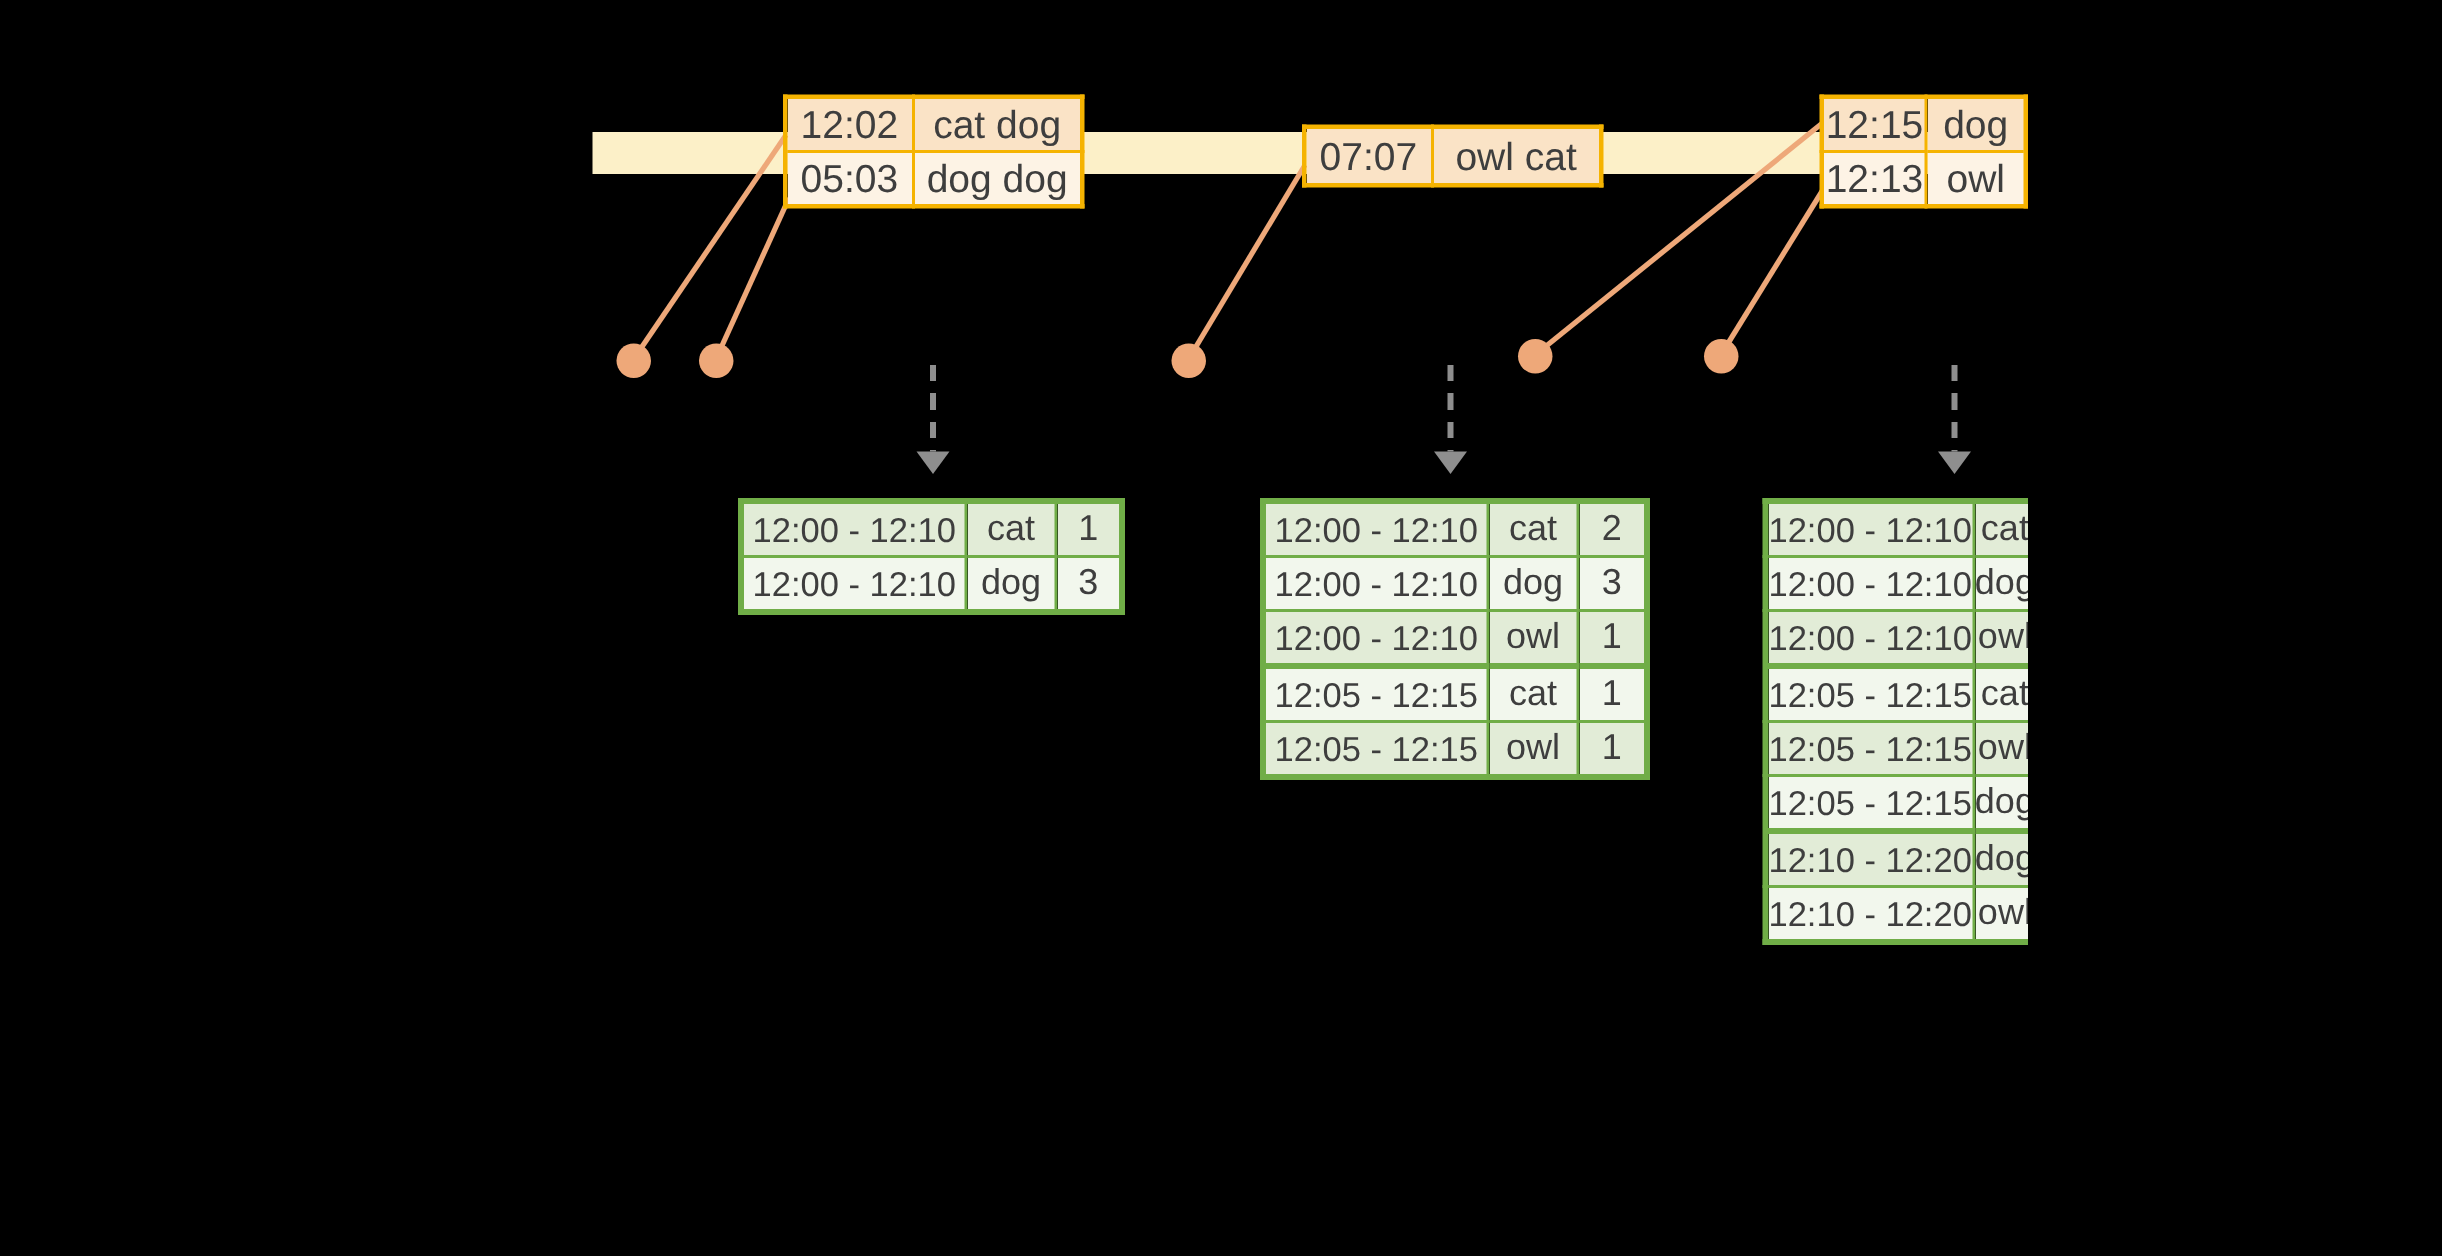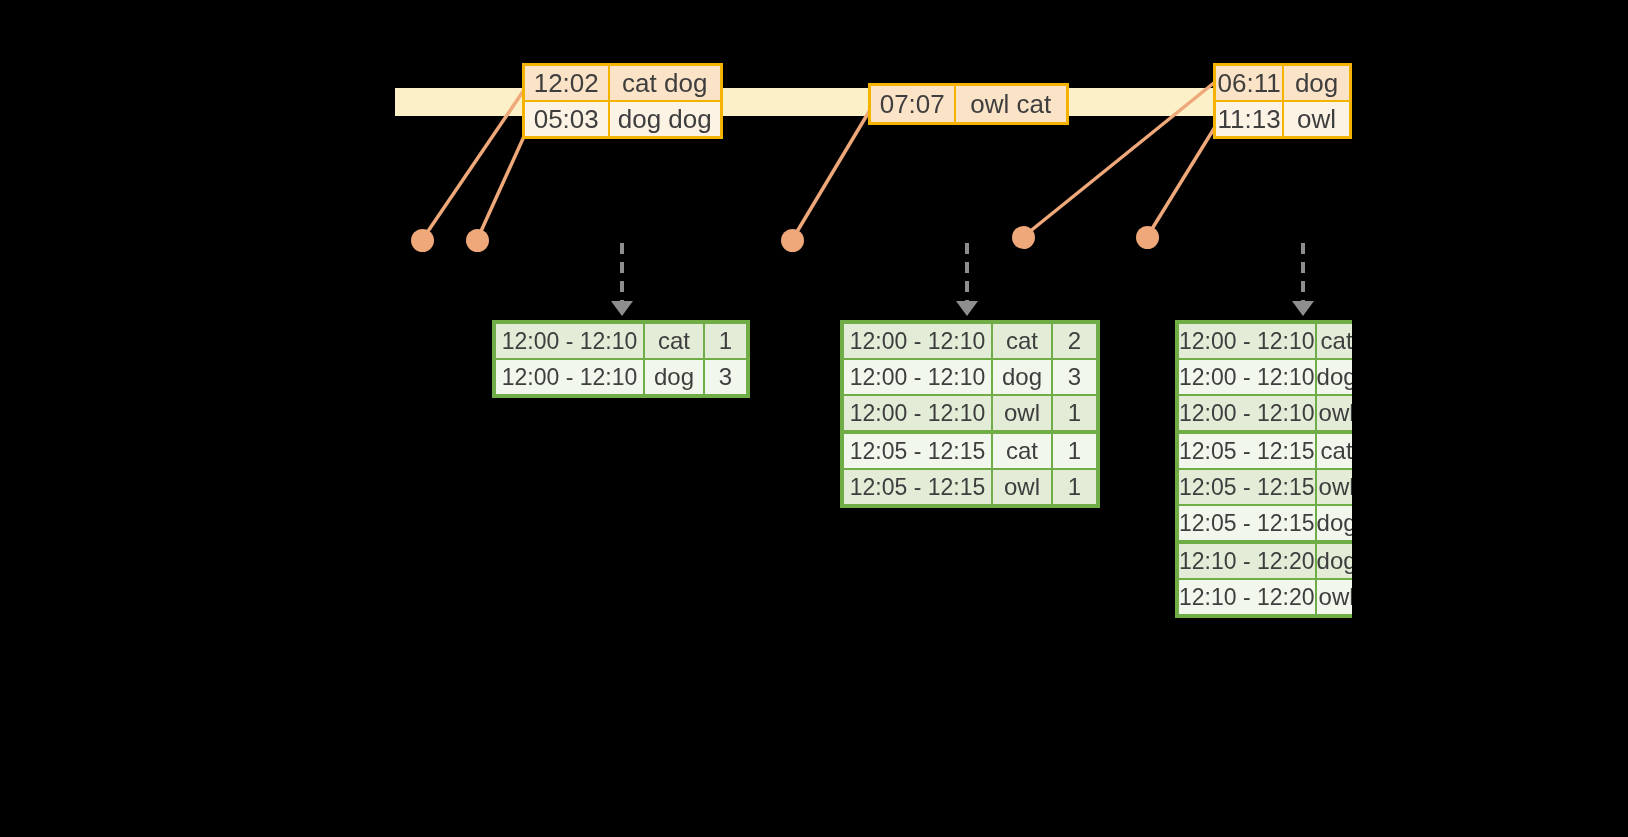--- a/index.html
+++ b/index.html
@@ -30,21 +30,21 @@
   
   .etable{border:3px solid var(--event-border);font-size:26px;}
   .etable td{border:2px solid var(--event-border);height:34px;padding:0;}
   #event-table-2 td{height:36px;}
   .etable tr:nth-child(odd) td{background:var(--event-fill-dark);}
   .etable tr:nth-child(even) td{background:var(--event-fill-light);}
   #event-table-1{left:522px;top:63px;}
   #event-table-2{left:868px;top:83px;}
   #event-table-3{left:1213px;top:63px;}
   
-  .rtable{border:4px solid var(--result-border);font-size:24px;}
+  .rtable{border:4px solid var(--result-border);font-size:24px;margin-top:12px;}
   .rtable td{border:2px solid var(--result-border);height:34px;padding:0;}
   .rtable td.col-window{font-size:23px;}
   .rtable tr:nth-child(odd) td{background:var(--result-fill-dark);}
   .rtable tr:nth-child(even) td{background:var(--result-fill-light);}
   .rtable tr.group-start td{border-top:4px solid var(--result-border);}
   #result-table-1{left:492px;top:320px;}
   #result-table-2{left:840px;top:320px;}
   #result-table-3{left:1175px;top:320px;}
 </style>
 </head>
@@ -110,25 +110,25 @@
         </tr>
       </tbody>
     </table>
   <table class="etable" id="event-table-3">
     <colgroup>
         <col style="width:74px">
         <col style="width:104px">
       </colgroup>
   <tbody>
         <tr>
-          <td class="col-time">06:11</td>
+          <td class="col-time">12:15</td>
           <td class="col-words">dog</td>
         </tr>
         <tr>
-          <td class="col-time">11:13</td>
+          <td class="col-time">12:13</td>
           <td class="col-words">owl</td>
         </tr>
       </tbody>
     </table>
 
   <table class="rtable" id="result-table-1">
     <colgroup>
         <col style="width:150px">
         <col style="width:60px">
         <col style="width:44px">

